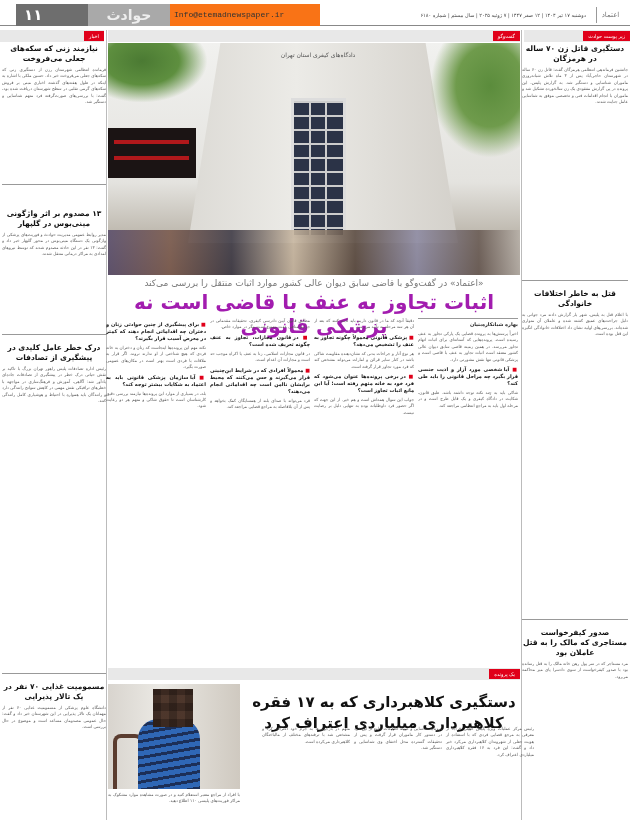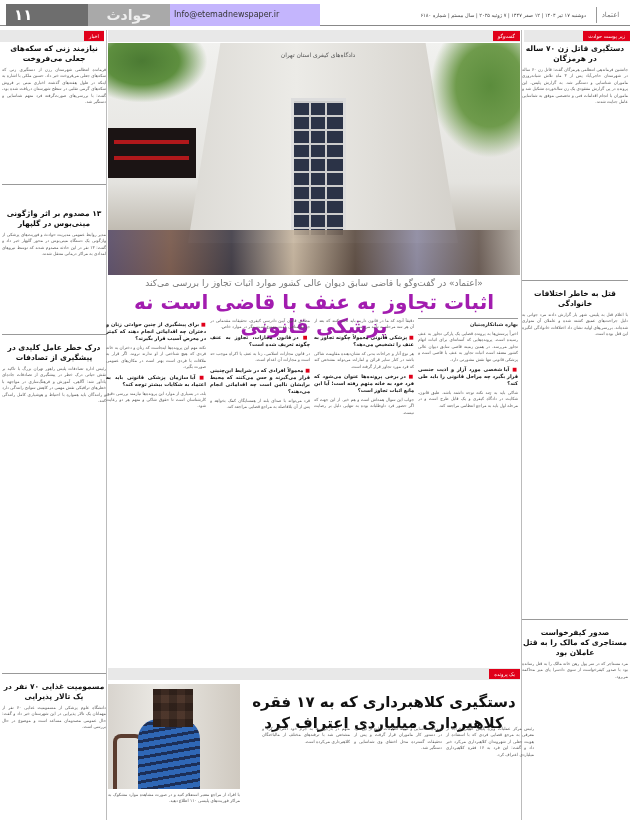--- a/index.html
+++ b/index.html
@@ -1,23 +1,23 @@
 <!DOCTYPE html>
 <html><head>
   <meta charset="utf-8">
   <style>
     * { box-sizing: border-box; margin: 0; padding: 0; }
     html, body { width: 630px; height: 820px; background: #ffffff; overflow: hidden; }
     body { font-family: "DejaVu Sans", sans-serif; color: #222; position: relative; }
 
     
     .masthead { position: absolute; top: 4px; left: 0; width: 630px; height: 22px; border-bottom: 1px solid #888; }
-    .page-num { position: absolute; left: 6px; top: 0; width: 88px; height: 22px; background: #6e6e6e; color: #fff; font-weight: bold; font-size: 15px; line-height: 22px; padding-left: 8px; }
+    .page-num { position: absolute; left: 16px; top: 0; width: 88px; height: 22px; background: #6e6e6e; color: #fff; font-weight: bold; font-size: 15px; line-height: 22px; padding-left: 8px; }
     .section-name { position: absolute; left: 88px; top: 0; width: 82px; height: 22px; background: #a9a9a9; color: #eee; font-size: 14px; font-weight: bold; line-height: 22px; text-align: center; direction: rtl; }
-    .email { position: absolute; left: 170px; top: 0; width: 150px; height: 22px; background: #c4b5fd; font-size: 8px; line-height: 22px; padding-left: 4px; color: #333; }
+    .email { position: absolute; left: 170px; top: 0; width: 150px; height: 22px; background: #f97316; font-size: 8px; line-height: 22px; padding-left: 4px; color: #333; font-family: Liberation Mono, monospace; }
     .dateline { position: absolute; left: 320px; top: 0; width: 270px; height: 22px; font-size: 5px; line-height: 22px; direction: rtl; text-align: right; color: #444; padding-right: 4px; }
     .logo { position: absolute; right: 6px; top: 3px; width: 28px; height: 16px; font-size: 7px; color: #777; border-left: 1px solid #999; text-align: center; line-height: 16px; direction: rtl; }
 
     .sec-bar { position: absolute; height: 12px; background: #e8e8e8; }
     .sec-tag { position: absolute; right: 0; top: 1px; height: 10px; background: #e0001a; color: #fff; font-size: 5px; line-height: 10px; padding: 0 5px; direction: rtl; }
 
     
     .col { position: absolute; direction: rtl; text-align: justify; }
     .col-left { left: 2px; top: 40px; width: 104px; }
     .col-right { left: 522px; top: 40px; width: 106px; }
@@ -128,21 +128,21 @@
       <div class="window-grid"></div>
     </div>
   <div class="banner">
       <div class="banner-text"></div>
     </div>
   <div class="tree-l"></div>
   <div class="tree-r"></div>
   <div class="crowd"></div>
 </div>
 
-<div class="kicker">«اعتماد» در گفت‌وگو با قاضی سابق دیوان عالی کشور موارد اثبات تجاوز را بررسی می‌کند</div>
+<div class="kicker">«اعتماد» در گفت‌وگو با قاضی سابق دیوان عالی کشور موارد اثبات منتقل را بررسی می‌کند</div>
 <div class="main-title">اثبات تجاوز به عنف با قاضی است نه پزشکی قانونی</div>
 
 <div class="center-cols">
   <div class="ccol" style="right:2px;">
     <div class="author">بهاره شبانکاره‌بنیان</div>
     <div class="body-text">اخیراً پرسش‌ها به پرونده قضایی یک پارکی تجاوز به عنف رسیده است. پرونده‌هایی که آستانه‌ای برای اثبات اتهام تجاوز می‌رسد. در همین زمینه قاضی سابق دیوان عالی کشور معتقد است اثبات تجاوز به عنف با قاضی است و پزشکی قانونی تنها نقش مشورتی دارد.</div>
     <div class="qhead"><span class="dot">■ </span><span>آیا شخصی مورد آزار و اذیت جنسی قرار بگیرد چه مراحل قانونی را باید طی کند؟</span></div>
     <div class="body-text">شاکی باید به چند نکته توجه داشته باشد. طبق قانون، شکایت در دادگاه کیفری و یک قابل طرح است و در مرحله اول باید به مراجع انتظامی مراجعه کند.</div>
   </div>
   <div class="ccol" style="right:106px;">

